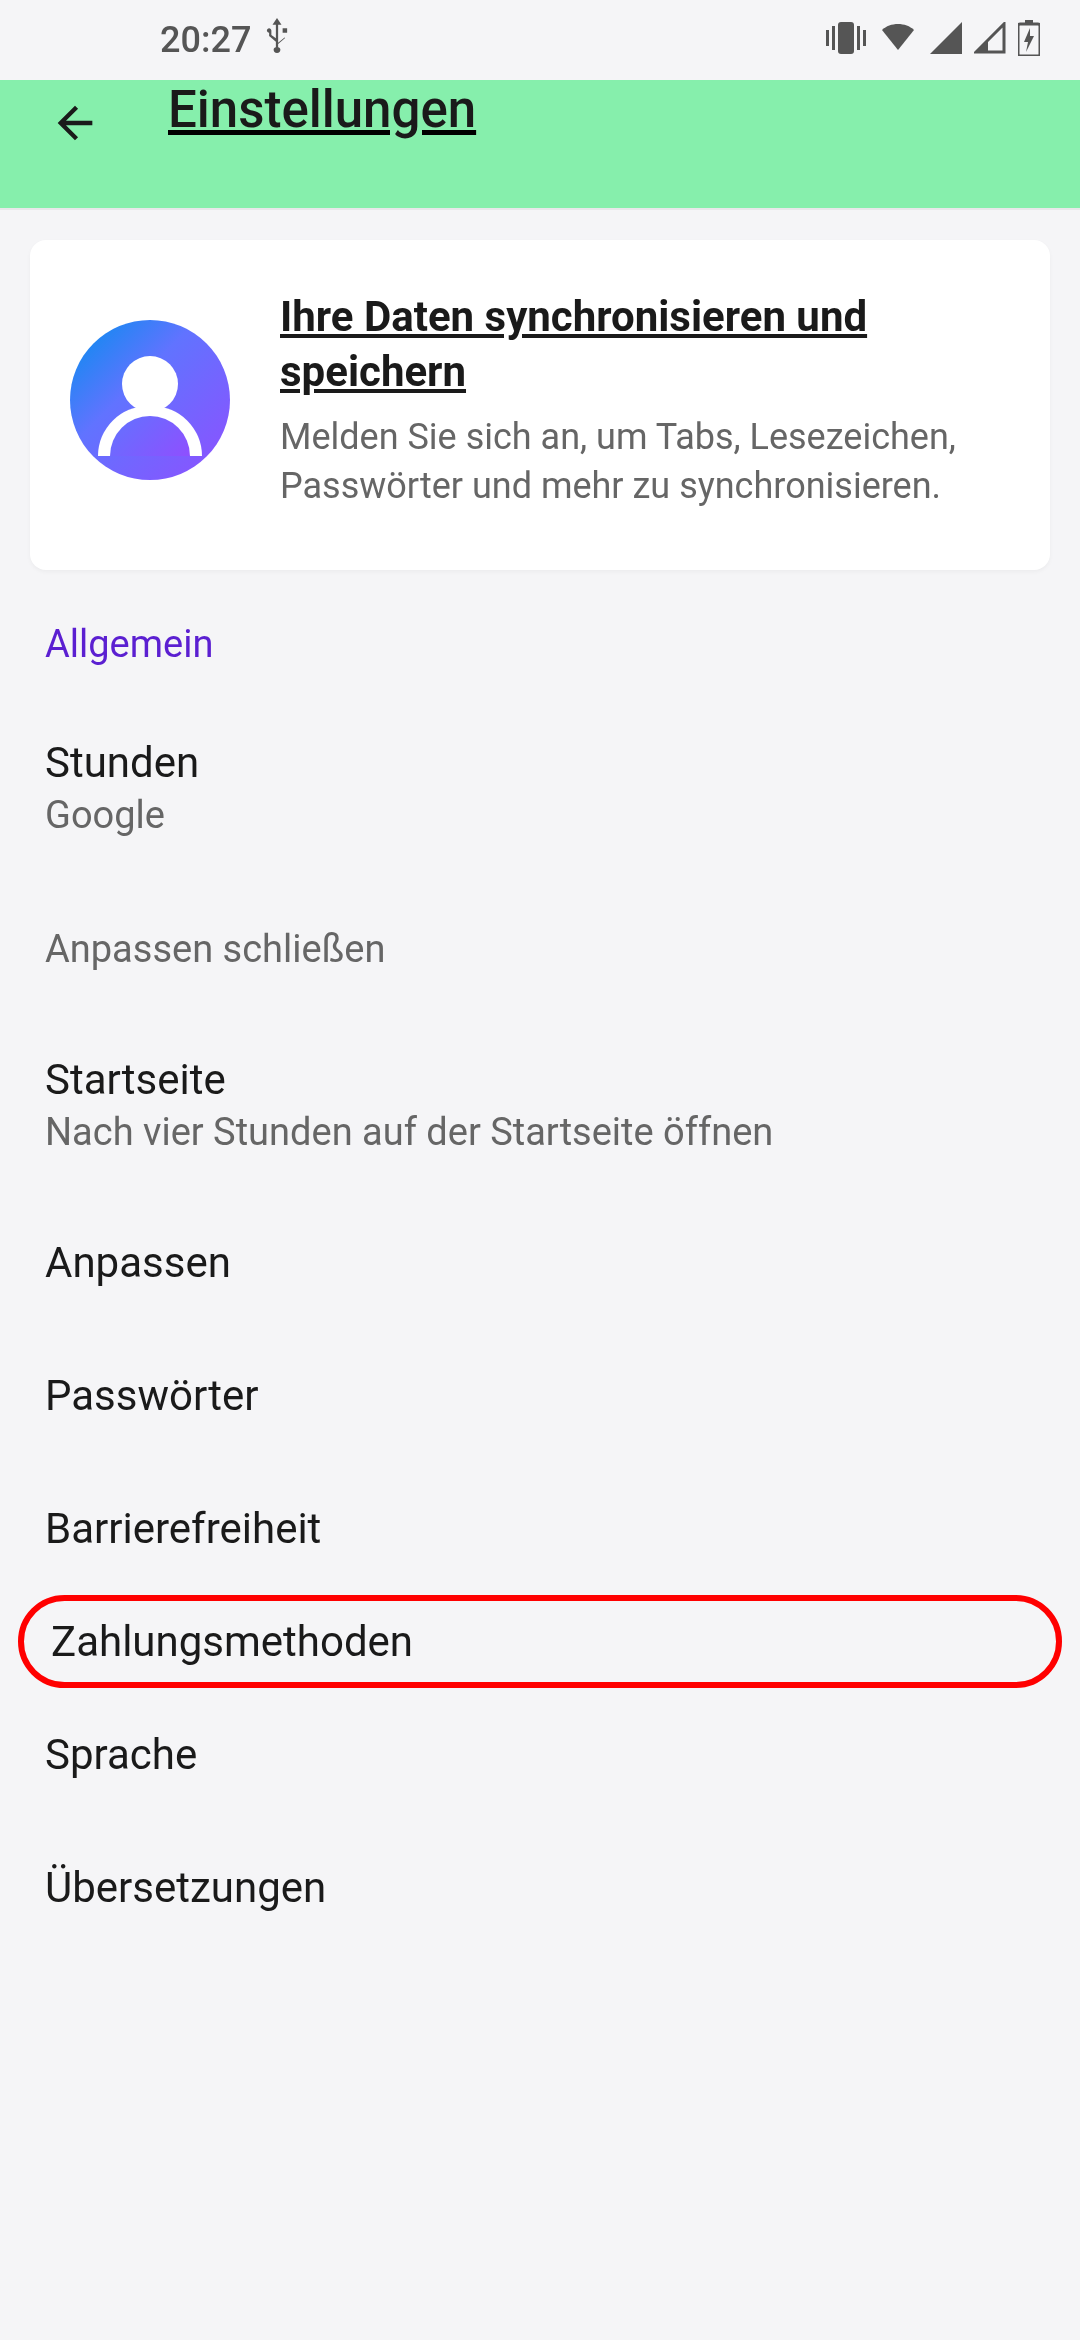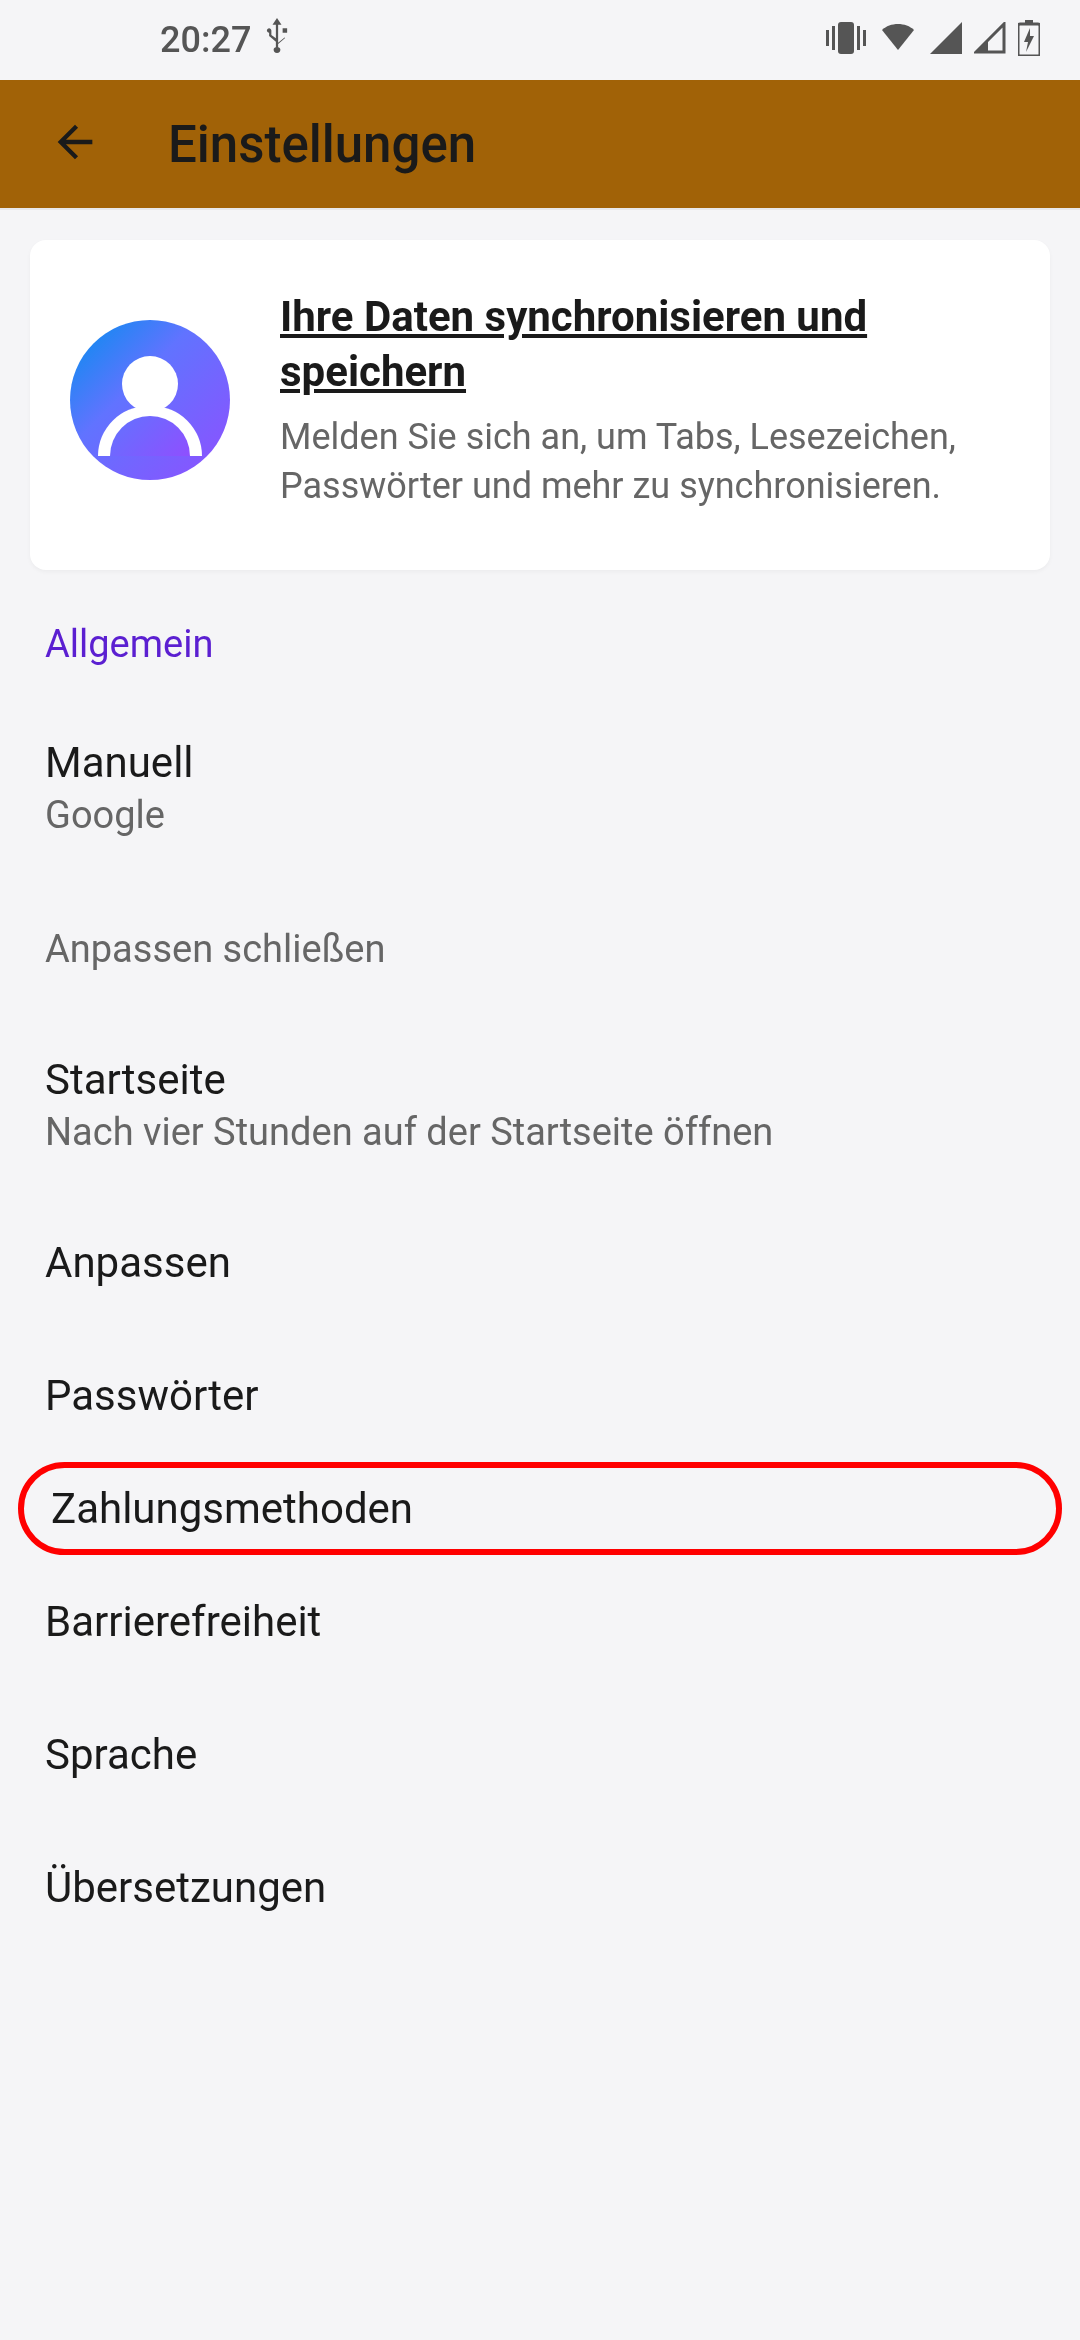--- a/index.html
+++ b/index.html
@@ -35,24 +35,24 @@
       align-items: center;
       gap: 12px;
       color: #555;
     }
     .status-right svg {
       fill: #555;
     }
     .app-bar {
       height: 130px;
       display: flex;
-      align-items: center;
       padding: 0 30px;
-      background: #a16207;
+      background: #86efac;
       border-bottom: 2px solid #e8e8ea;
+      text-decoration: underline;
     }
     .back-button {
       width: 90px;
       height: 90px;
       display: flex;
       align-items: center;
       justify-content: center;
       cursor: pointer;
     }
     .back-button svg {
@@ -252,50 +252,50 @@
       <div class="sync-title">Ihre Daten synchronisieren und speichern</div>
       <div class="sync-subtitle">Melden Sie sich an, um Tabs, Lesezeichen, Passwörter und mehr zu synchronisieren.</div>
     </div>
   </div>
 
   <div class="section-header">Allgemein</div>
 
   <div class="settings-list">
 
     <div class="settings-item">
-      <div class="item-title">Manuell</div>
+      <div class="item-title">Stunden</div>
       <div class="item-subtitle">Google</div>
     </div>
 
     <div class="settings-item">
       <div class="item-subtitle">Anpassen schließen</div>
     </div>
 
     <div class="settings-item">
       <div class="item-title">Startseite</div>
       <div class="item-subtitle">Nach vier Stunden auf der Startseite öffnen</div>
     </div>
 
     <div class="settings-item">
       <div class="item-title">Anpassen</div>
     </div>
 
     <div class="settings-item">
       <div class="item-title">Passwörter</div>
     </div>
 
+    <div class="settings-item">
+      <div class="item-title">Barrierefreiheit</div>
+    </div>
+
     <div class="settings-item highlighted">
       <div class="item-title">Zahlungsmethoden</div>
     </div>
 
     <div class="settings-item">
-      <div class="item-title">Barrierefreiheit</div>
-    </div>
-
-    <div class="settings-item">
       <div class="item-title">Sprache</div>
     </div>
 
     <div class="settings-item">
       <div class="item-title">Übersetzungen</div>
     </div>
 
   </div>
 
 </div>

